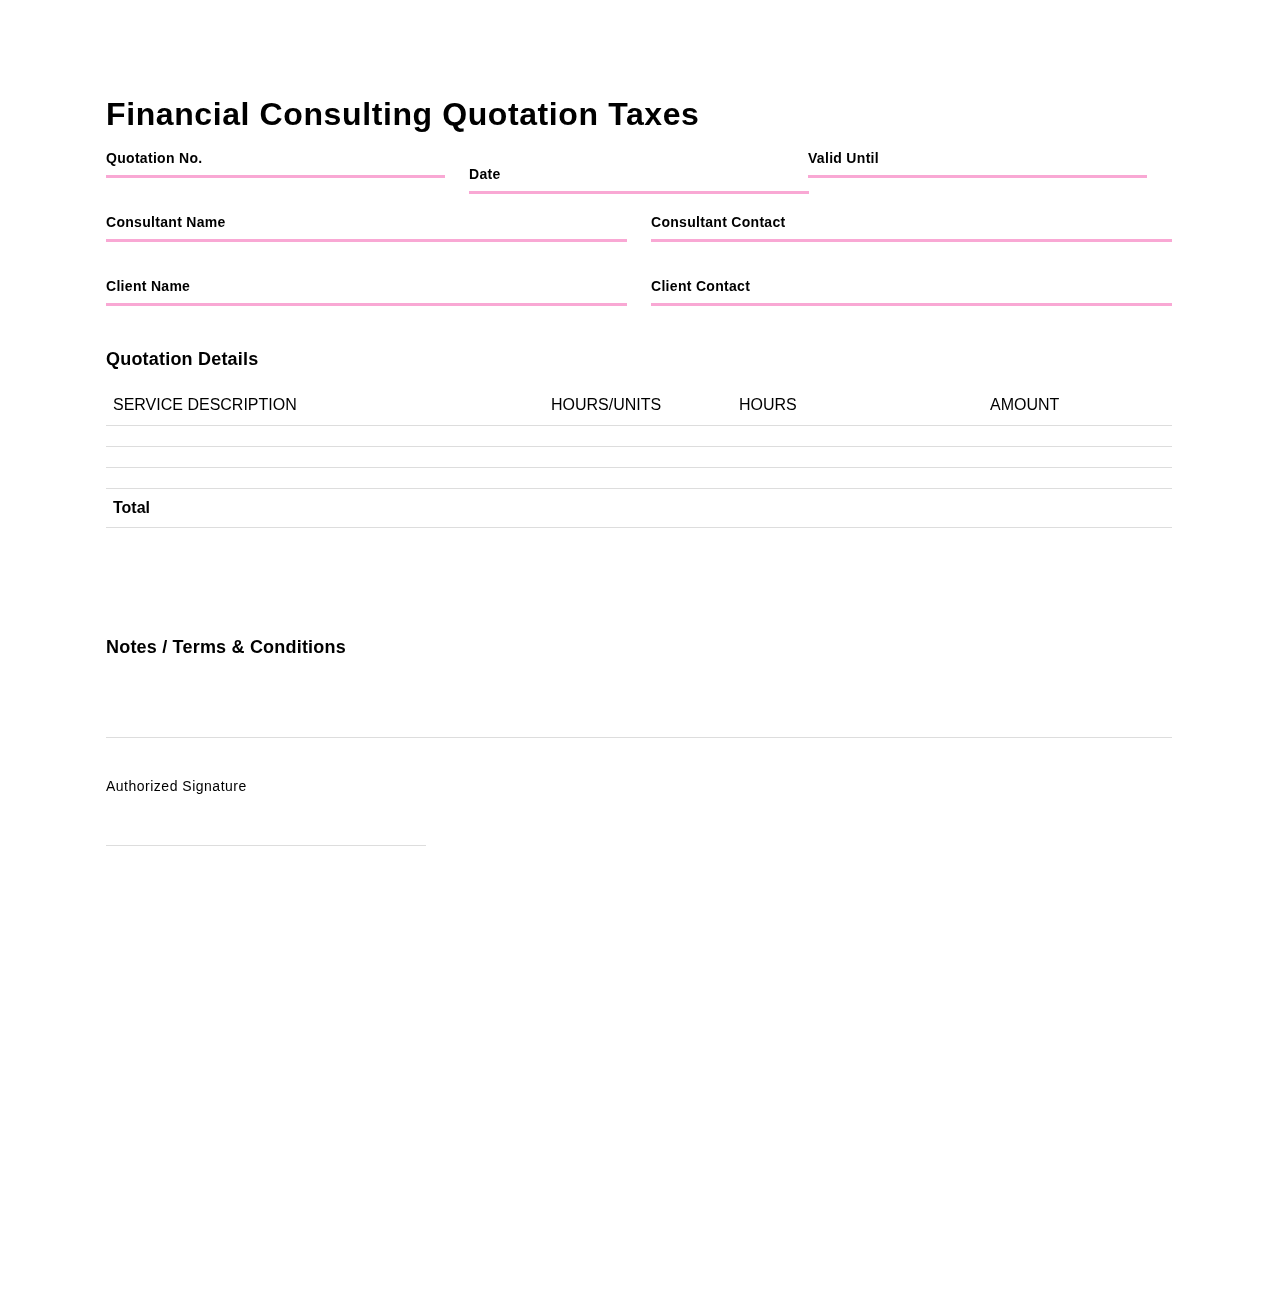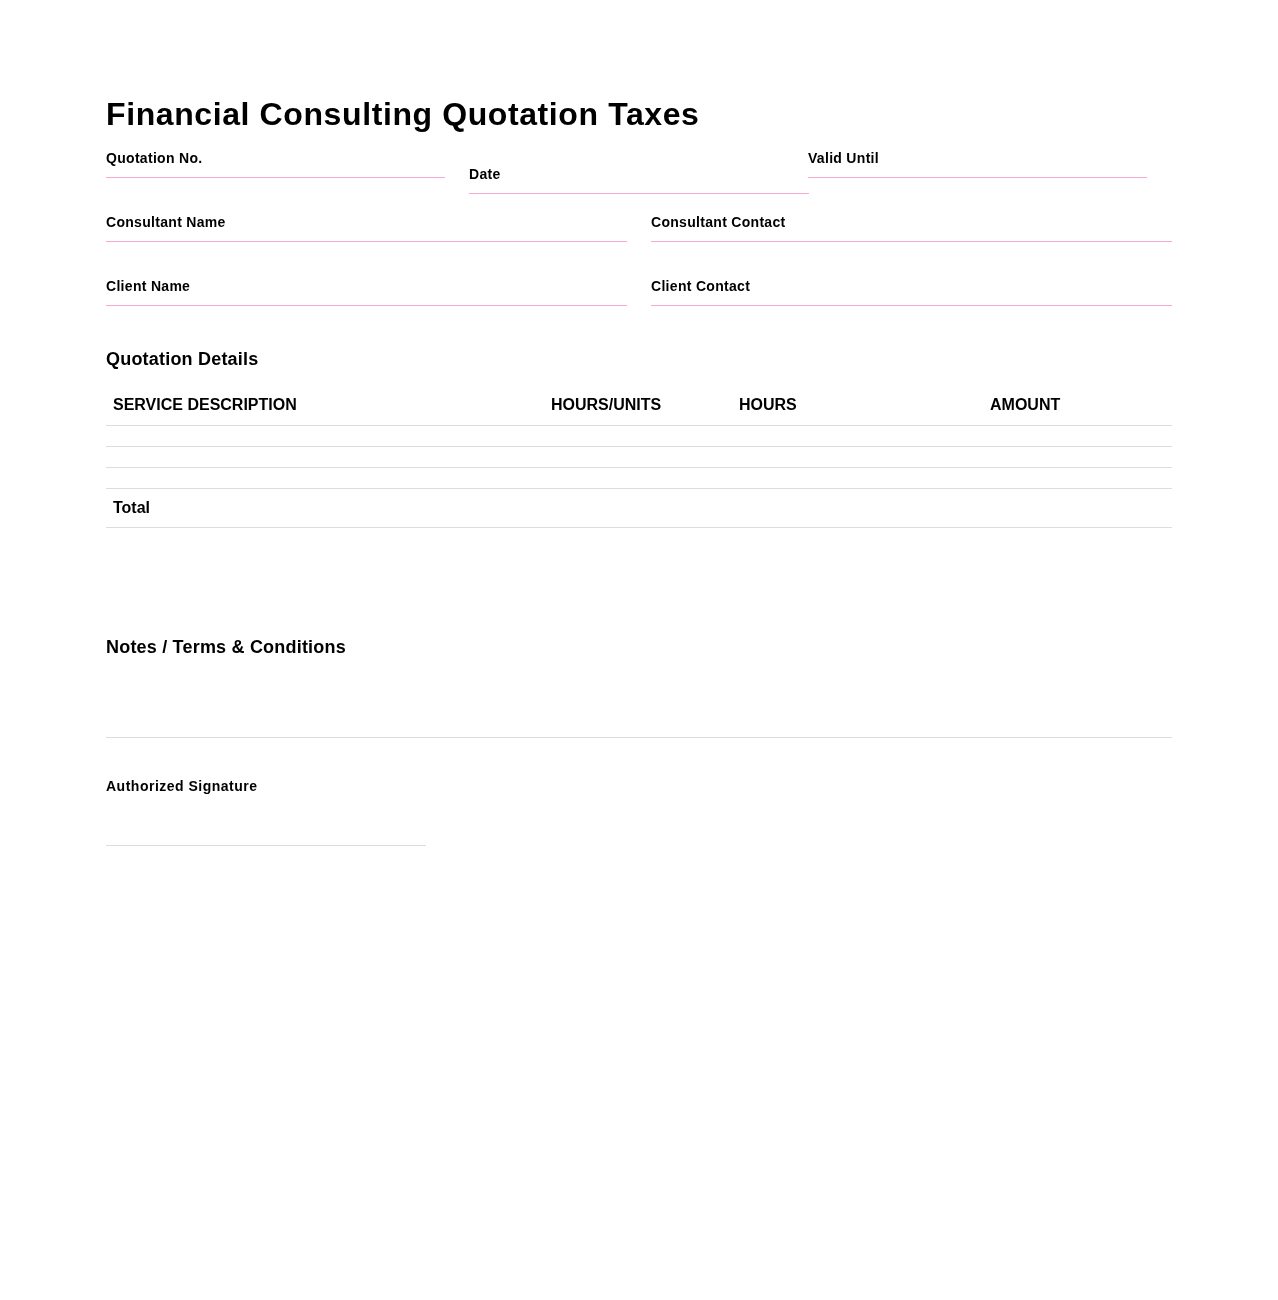--- a/index.html
+++ b/index.html
@@ -2,35 +2,35 @@
 <html><head>
 <meta charset="utf-8">
 <style>
   * { box-sizing: border-box; margin: 0; padding: 0; }
   html, body { width: 1278px; height: 1300px; background: #ffffff; }
   body { font-family: "Liberation Sans", sans-serif; color: #000; position: relative; }
   .page { position: absolute; left: 106px; top: 0; width: 1066px; }
 
   .title { position: absolute; top: 96px; left: 0; font-size: 32px; font-weight: bold; letter-spacing: 0.6px; white-space: nowrap; }
 
-  .field { position: absolute; border-bottom: 1px solid #f9a8d4; }
+  .field { position: absolute; border-bottom: 3px solid #f9a8d4; }
   .field .label { position: absolute; top: 0; left: 0; font-size: 14px; font-weight: bold; letter-spacing: 0.3px; white-space: nowrap; }
 
   .section-title { position: absolute; left: 0; font-size: 18px; font-weight: bold; white-space: nowrap; letter-spacing: 0.2px; }
 
   .table { position: absolute; left: 0; width: 1066px; top: 386px; }
   .thead { position: relative; height: 40px; border-bottom: 1px solid #dddddd; }
-  .th { position: absolute; top: 10px; font-size: 16px; font-weight: bold; white-space: nowrap; text-align: right; }
+  .th { position: absolute; top: 10px; font-size: 16px; font-weight: normal; white-space: nowrap; text-align: right; }
   .trow { height: 21px; border-bottom: 1px solid #dddddd; }
   .sumrow { position: relative; height: 39px; border-bottom: 1px solid #dddddd; }
   .sumrow .sumlabel { position: absolute; left: 7px; top: 10px; font-size: 16px; font-weight: bold; white-space: nowrap; }
 
   .notes-area { position: absolute; left: 0; top: 672px; width: 1066px; height: 66px; border-bottom: 1px solid #dddddd; }
 
-  .sig-label { position: absolute; left: 0; top: 778px; font-size: 14px; font-weight: bold; letter-spacing: 0.5px; white-space: nowrap; }
+  .sig-label { position: absolute; left: 0; top: 778px; font-size: 14px; font-weight: normal; letter-spacing: 0.5px; white-space: nowrap; }
   .sig-line { position: absolute; left: 0; top: 845px; width: 320px; height: 1px; border-bottom: 1px solid #dddddd; }
 </style>
 </head>
 <body>
 
 <div class="page">
 
   <h1 class="title">Financial Consulting Quotation Taxes</h1>
 
   <div class="field" style="left:0; top:150px; width:339px; height:28px;">

